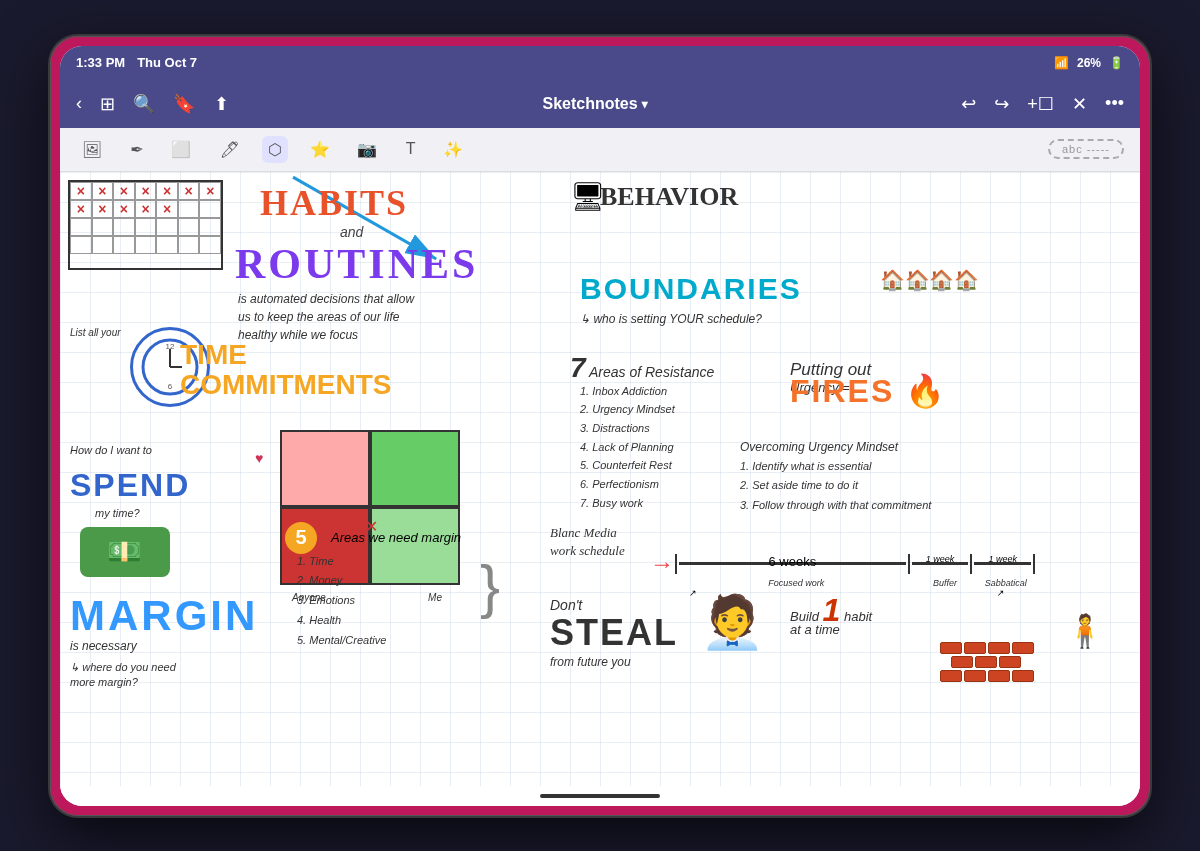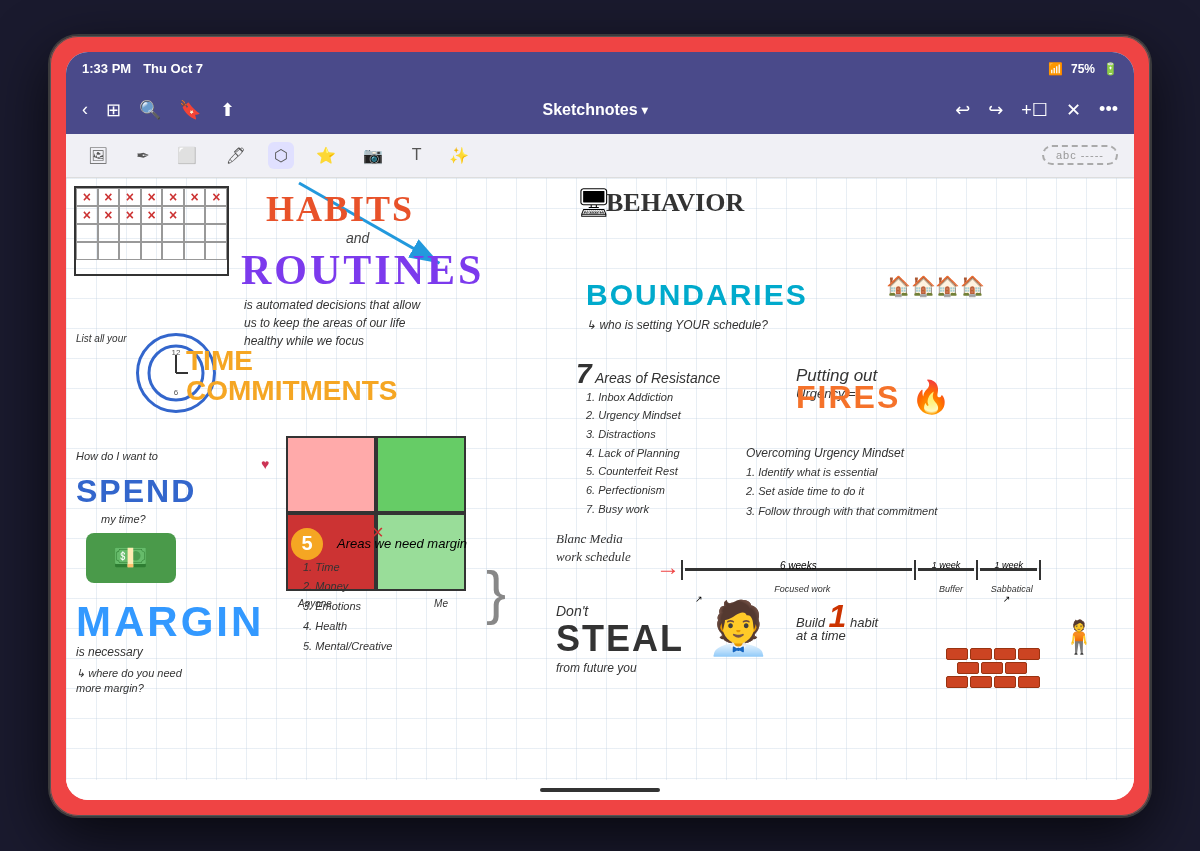--- a/index.html
+++ b/index.html
@@ -7,23 +7,23 @@
       background: #1a1a2e;
       display: flex;
       justify-content: center;
       align-items: center;
       min-height: 100vh;
       font-family: -apple-system, BlinkMacSystemFont, 'Helvetica Neue', sans-serif;
     }
     .device-frame {
       width: 1100px;
       height: 780px;
-      background: #ef4444;
+      background: #be185d;
       border-radius: 28px;
-      padding: 16px;
+      padding: 10px;
       box-shadow: 0 0 0 2px #3a3a3c, 0 20px 60px rgba(0,0,0,0.7), inset 0 0 0 1px #555;
       position: relative;
     }
     .device-screen {
       width: 100%;
       height: 100%;
       background: #fff;
       border-radius: 22px;
       overflow: hidden;
       display: flex;
@@ -402,21 +402,21 @@
 <div class="device-frame">
   <div class="device-screen">
 
     <div class="status-bar">
       <div class="status-left">
         <span>1:33 PM</span>
         <span>Thu Oct 7</span>
       </div>
       <div class="status-right">
         <span>📶</span>
-        <span>75%</span>
+        <span>26%</span>
         <span>🔋</span>
       </div>
     </div>
 
     <div class="nav-bar">
       <div class="nav-left">
         <button class="nav-btn">‹</button>
         <button class="nav-btn">⊞</button>
         <button class="nav-btn">🔍</button>
         <button class="nav-btn" style="color:#e04040;">🔖</button>
@@ -607,21 +607,21 @@
 
       <div class="blanc-title">
         Blanc Media<br>work schedule
       </div>
       <div class="schedule-arrow">→</div>
 
       <div class="schedule-timeline">
         <div style="display:flex; gap:2px; align-items:center;">
           <div style="width:2px; height:20px; background:#333;"></div>
           <div style="flex:4; height:3px; background:#333; position:relative;">
-            <div style="position:absolute; top:-8px; left:0; right:0; text-align:center; font-size:10px; font-style:italic;">6 weeks</div>
+            <div style="position:absolute; top:-8px; left:0; right:0; text-align:center; font-size:13px; ">6 weeks</div>
           </div>
           <div style="width:2px; height:20px; background:#333;"></div>
           <div style="flex:1; height:3px; background:#333; position:relative;">
             <div style="position:absolute; top:-8px; left:0; right:0; text-align:center; font-size:9px; font-style:italic;">1 week</div>
           </div>
           <div style="width:2px; height:20px; background:#333;"></div>
           <div style="flex:1; height:3px; background:#333; position:relative;">
             <div style="position:absolute; top:-8px; left:0; right:0; text-align:center; font-size:9px; font-style:italic;">1 week</div>
           </div>
           <div style="width:2px; height:20px; background:#333;"></div>

